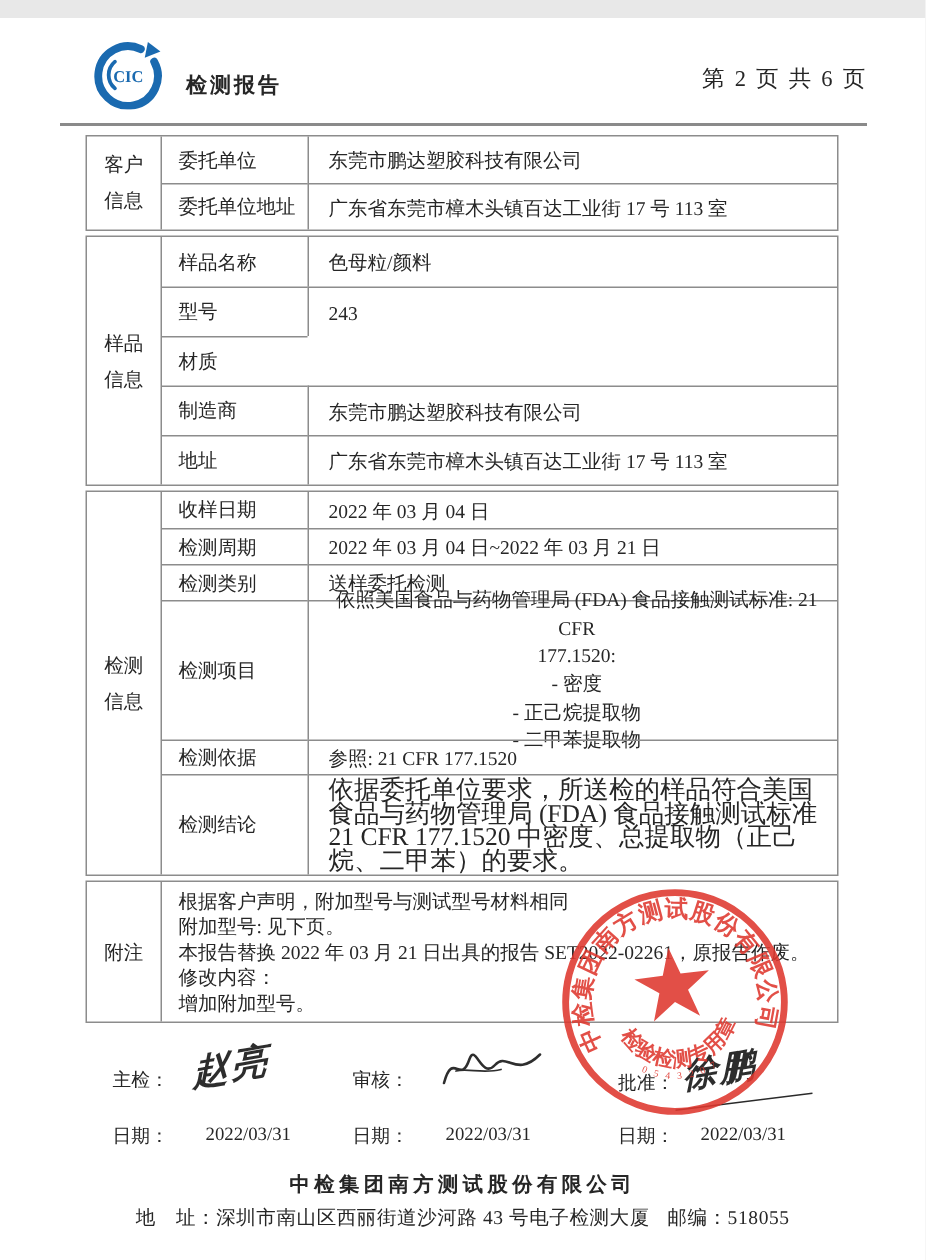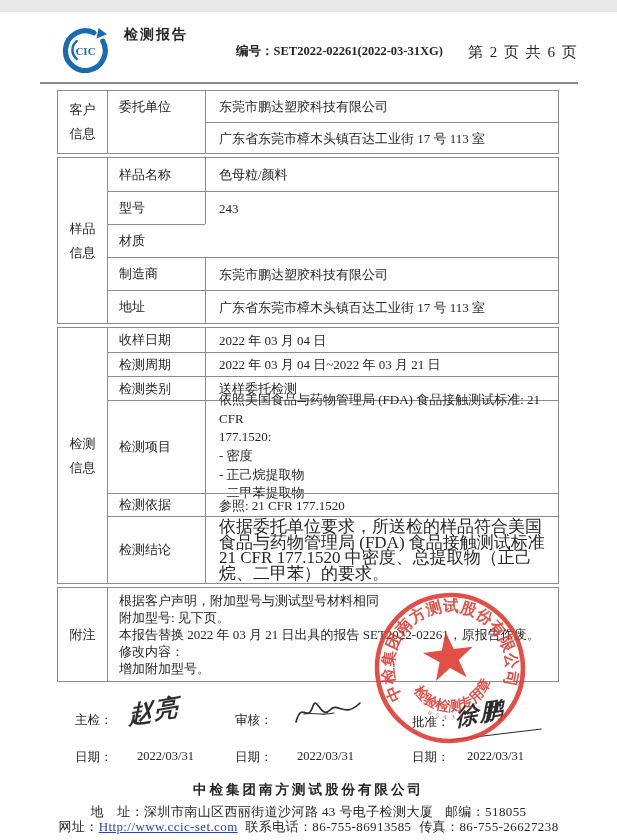--- a/index.html
+++ b/index.html
@@ -4,37 +4,37 @@
 <style>
   * { box-sizing: border-box; margin: 0; padding: 0; }
   body { background: #e8e8e8; font-family: "Liberation Serif", "DejaVu Serif", serif; }
   .page {
     position: relative; width: 617px; height: 840px; margin: 12px auto;
     background: #ffffff; color: #262626; overflow: hidden;
   }
 
   
   .logo { position: absolute; left: 62px; top: 15px; }
-  .hdr-title { position: absolute; left: 124px; top: 14px; font-size: 14px; font-weight: bold; letter-spacing: 2px; }
+  .hdr-title { position: absolute; left: 124px; top: 36px; font-size: 14px; font-weight: bold; letter-spacing: 2px; }
   .hdr-no { position: absolute; left: 236px; top: 31px; font-size: 12.5px; font-weight: bold; }
   .hdr-page { position: absolute; left: 468px; top: 31px; font-size: 15px; font-weight: normal; letter-spacing: 1.5px; }
   .hdr-rule { position: absolute; left: 40px; top: 70px; width: 538px; height: 0; border-top: 2px solid #8a8a8a; }
 
   
   .tables { position: absolute; left: 57px; top: 78px; width: 502px; font-size: 13px; }
   .section { display: grid; grid-template-columns: 50px 97px 1fr; border: 1px solid #8c8c8c; margin-bottom: 3px; }
   .section.notes-sec { grid-template-columns: 50px 1fr; }
   .gcell {
     grid-column: 1; display: flex; align-items: center; justify-content: center;
     white-space: pre-line; line-height: 24px; border-right: 1px solid #8c8c8c;
   }
   .lcell { grid-column: 2; display: flex; align-items: center; padding-left: 11px; }
   .vcell { grid-column: 3; display: flex; align-items: center; padding: 2px 8px 2px 13px; border-left: 1px solid #8c8c8c; line-height: 19px; }
   .bt { border-top: 1px solid #8c8c8c; }
-  .preline { white-space: pre-line; }
+  .preline { white-space: pre-line; text-align: center; }
   .tight { line-height: 15.5px; font-size: 17px; }
   .notes-content { grid-column: 2; padding: 4px 10px 4px 11px; line-height: 17px; white-space: pre-line; border-left: 0; }
 
   
   .abs { position: absolute; font-size: 12.5px; }
   .sig {
     font-family: "DejaVu Serif", serif; font-style: italic; font-weight: bold;
     color: #1c1c1c; font-size: 24px; transform: rotate(-10deg) skewX(-8deg); opacity: .92;
     letter-spacing: 2px;
   }
@@ -55,33 +55,31 @@
 
 <div class="page">
 
   <svg class="logo" width="46" height="46" viewBox="0 0 44 44">
     <path d="M 30.5 5.5 A 19 19 0 1 0 39 13.5" fill="none" stroke="#1a6ab0" stroke-width="5" stroke-linecap="round"></path>
     <polygon points="35,1 43,7 33,11" fill="#1a6ab0"></polygon>
     <path d="M 14 13.5 A 11 11 0 0 0 14 30.5" fill="none" stroke="#1a6ab0" stroke-width="2.4" stroke-linecap="round"></path>
     <text x="22.5" y="26.5" text-anchor="middle" font-size="10.5" font-weight="bold" fill="#1a6ab0">CIC</text>
   </svg>
   <div class="hdr-title">检测报告</div>
-  <div class="hdr-no">
-    <span>编号：</span><span>SET2022-02261(2022-03-31XG)</span>
-  </div>
   <div class="hdr-page">第 2 页 共 6 页</div>
   <div class="hdr-rule"></div>
 
   <div class="tables">
 
     <div class="section" style="grid-template-rows: 31px 31px;">
       <div class="gcell" style="grid-row:1/3">客户
 信息</div>
       <div class="lcell">委托单位</div>
       <div class="vcell">东莞市鹏达塑胶科技有限公司</div>
+      <div class="lcell bt">委托单位地址</div>
       <div class="vcell bt">广东省东莞市樟木头镇百达工业街 17 号 113 室</div>
     </div>
 
     <div class="section" style="grid-template-rows: repeat(5, 33px);">
       <div class="gcell" style="grid-row:1/6">样品
 信息</div>
       <div class="lcell">样品名称</div>
       <div class="vcell">色母粒/颜料</div>
       <div class="lcell bt">型号</div>
       <div class="vcell bt">243</div>
@@ -160,19 +158,14 @@
     <text font-size="6.5" fill="#df372e">
       <textPath href="#serialPath" startOffset="8" textLength="52">0543207</textPath>
     </text>
   </svg>
 
   <div class="ft-company">中检集团南方测试股份有限公司</div>
   <div class="ft-line l1">
     <span>地　址：</span><span>深圳市南山区西丽街道沙河路 43 号电子检测大厦</span>
     <span style="margin-left:8px;">邮编：</span><span>518055</span>
   </div>
-  <div class="ft-line l2">
-    <span>网址：</span><a href="#" class="link">Http://www.ccic-set.com</a>
-    <span style="margin-left:4px;">联系电话：</span><span>86-755-86913585</span>
-    <span style="margin-left:4px;">传真：</span><span>86-755-26627238</span>
-  </div>
 
 </div>
 
 </body></html>

